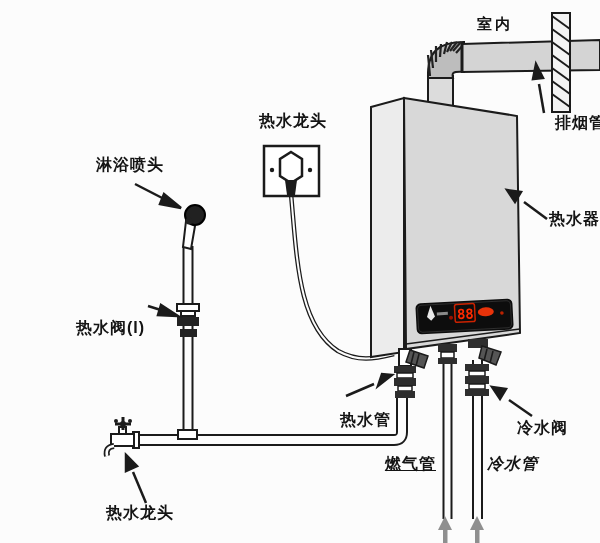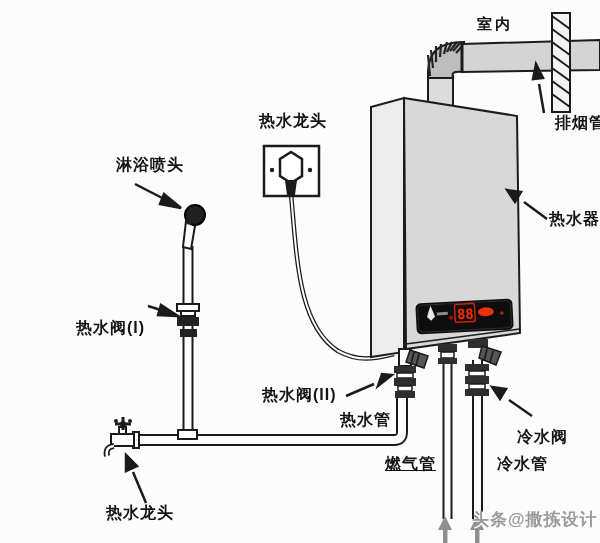--- a/index.html
+++ b/index.html
@@ -206,30 +206,28 @@
   </svg>
 
   <div class="lbl lbl-big" style="left:477px;top:16px;">室内</div>
 
   <div class="lbl" style="left:555px;top:114px;">排烟管</div>
 
   <div class="lbl" style="left:549px;top:210px;text-align:right;">热水器</div>
 
   <div class="lbl" style="left:259px;top:112px;">热水龙头</div>
 
-  <div class="lbl" style="left:96px;top:156px;margin-left:20px;">淋浴喷头</div>
+  <div class="lbl" style="left:96px;top:156px;">淋浴喷头</div>
 
   <div class="lbl" style="left:76px;top:280px;margin-top:39px;">热水阀(I)</div>
 
-  <div class="lbl" style="left:262px;top:386px;">热水阀(II)</div>
 
   <div class="lbl" style="left:340px;top:411px;text-align:right;">热水管</div>
 
   <div class="lbl" style="left:385px;top:455px;text-decoration:underline;">燃气管</div>
 
-  <div class="lbl" style="left:517px;top:428px;">冷水阀</div>
-
-  <div class="lbl" style="left:497px;top:455px;">冷水管</div>
+  <div class="lbl" style="left:517px;top:419px;">冷水阀</div>
+
+  <div class="lbl" style="left:487px;top:455px;font-style:italic;">冷水管</div>
 
   <div class="lbl" style="left:106px;top:504px;text-align:center;">热水龙头</div>
 
-  <div class="watermark" style="left:472px;top:508px;">头条@撒拣设计</div>
 </div>
 
 </body></html>

